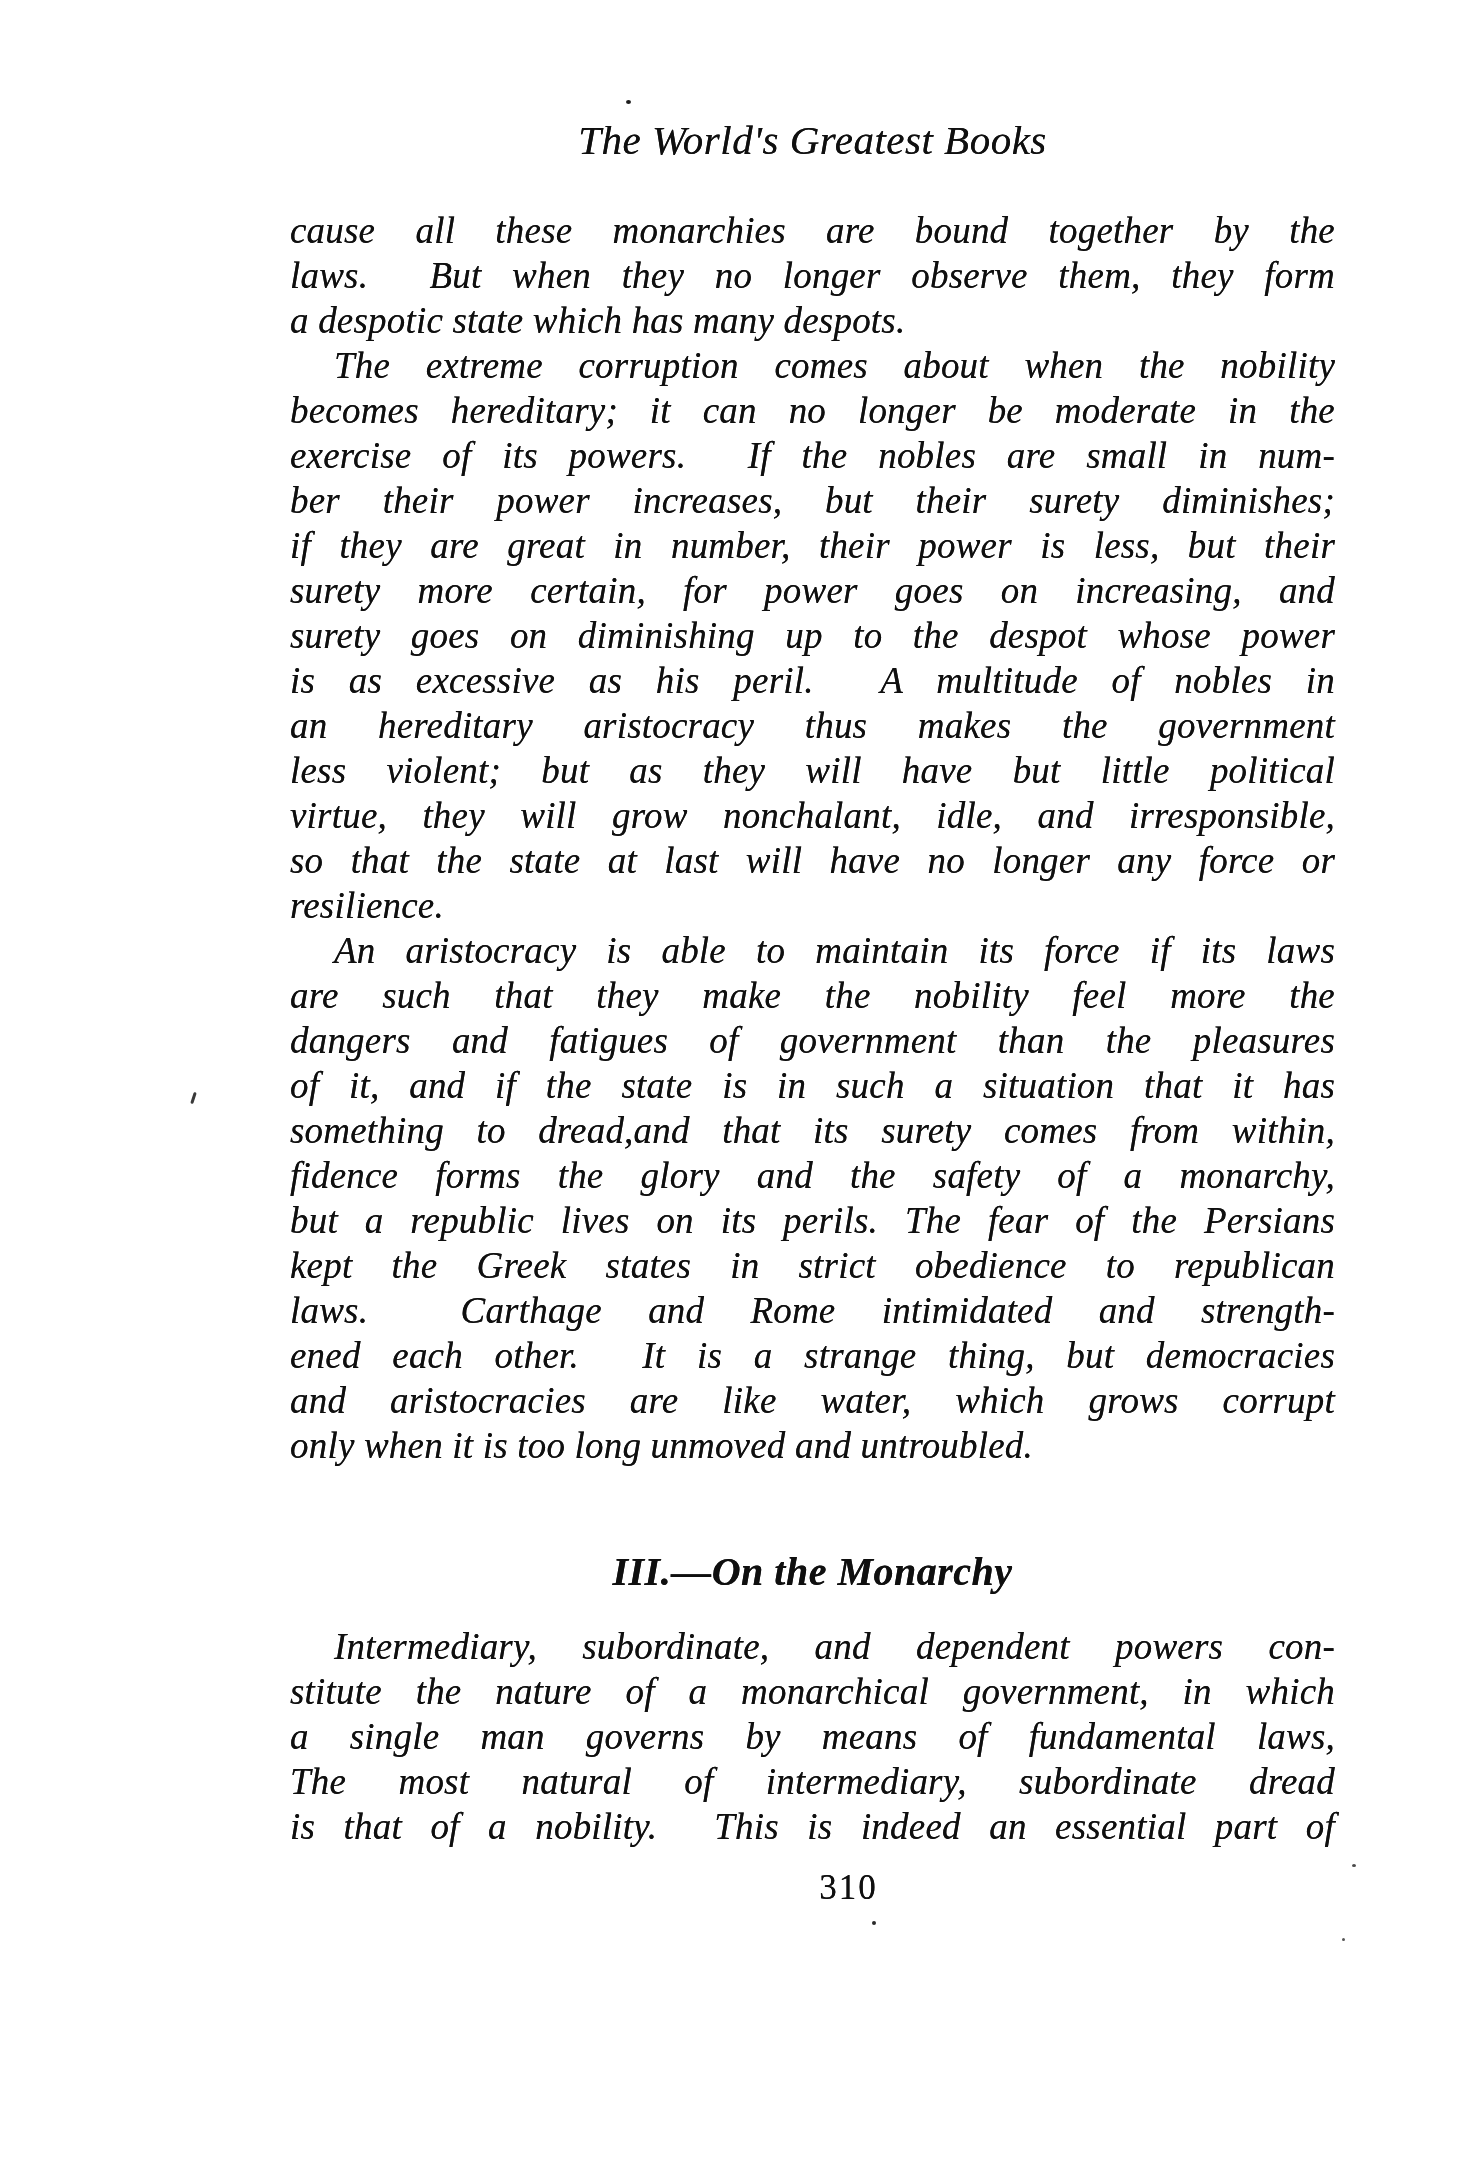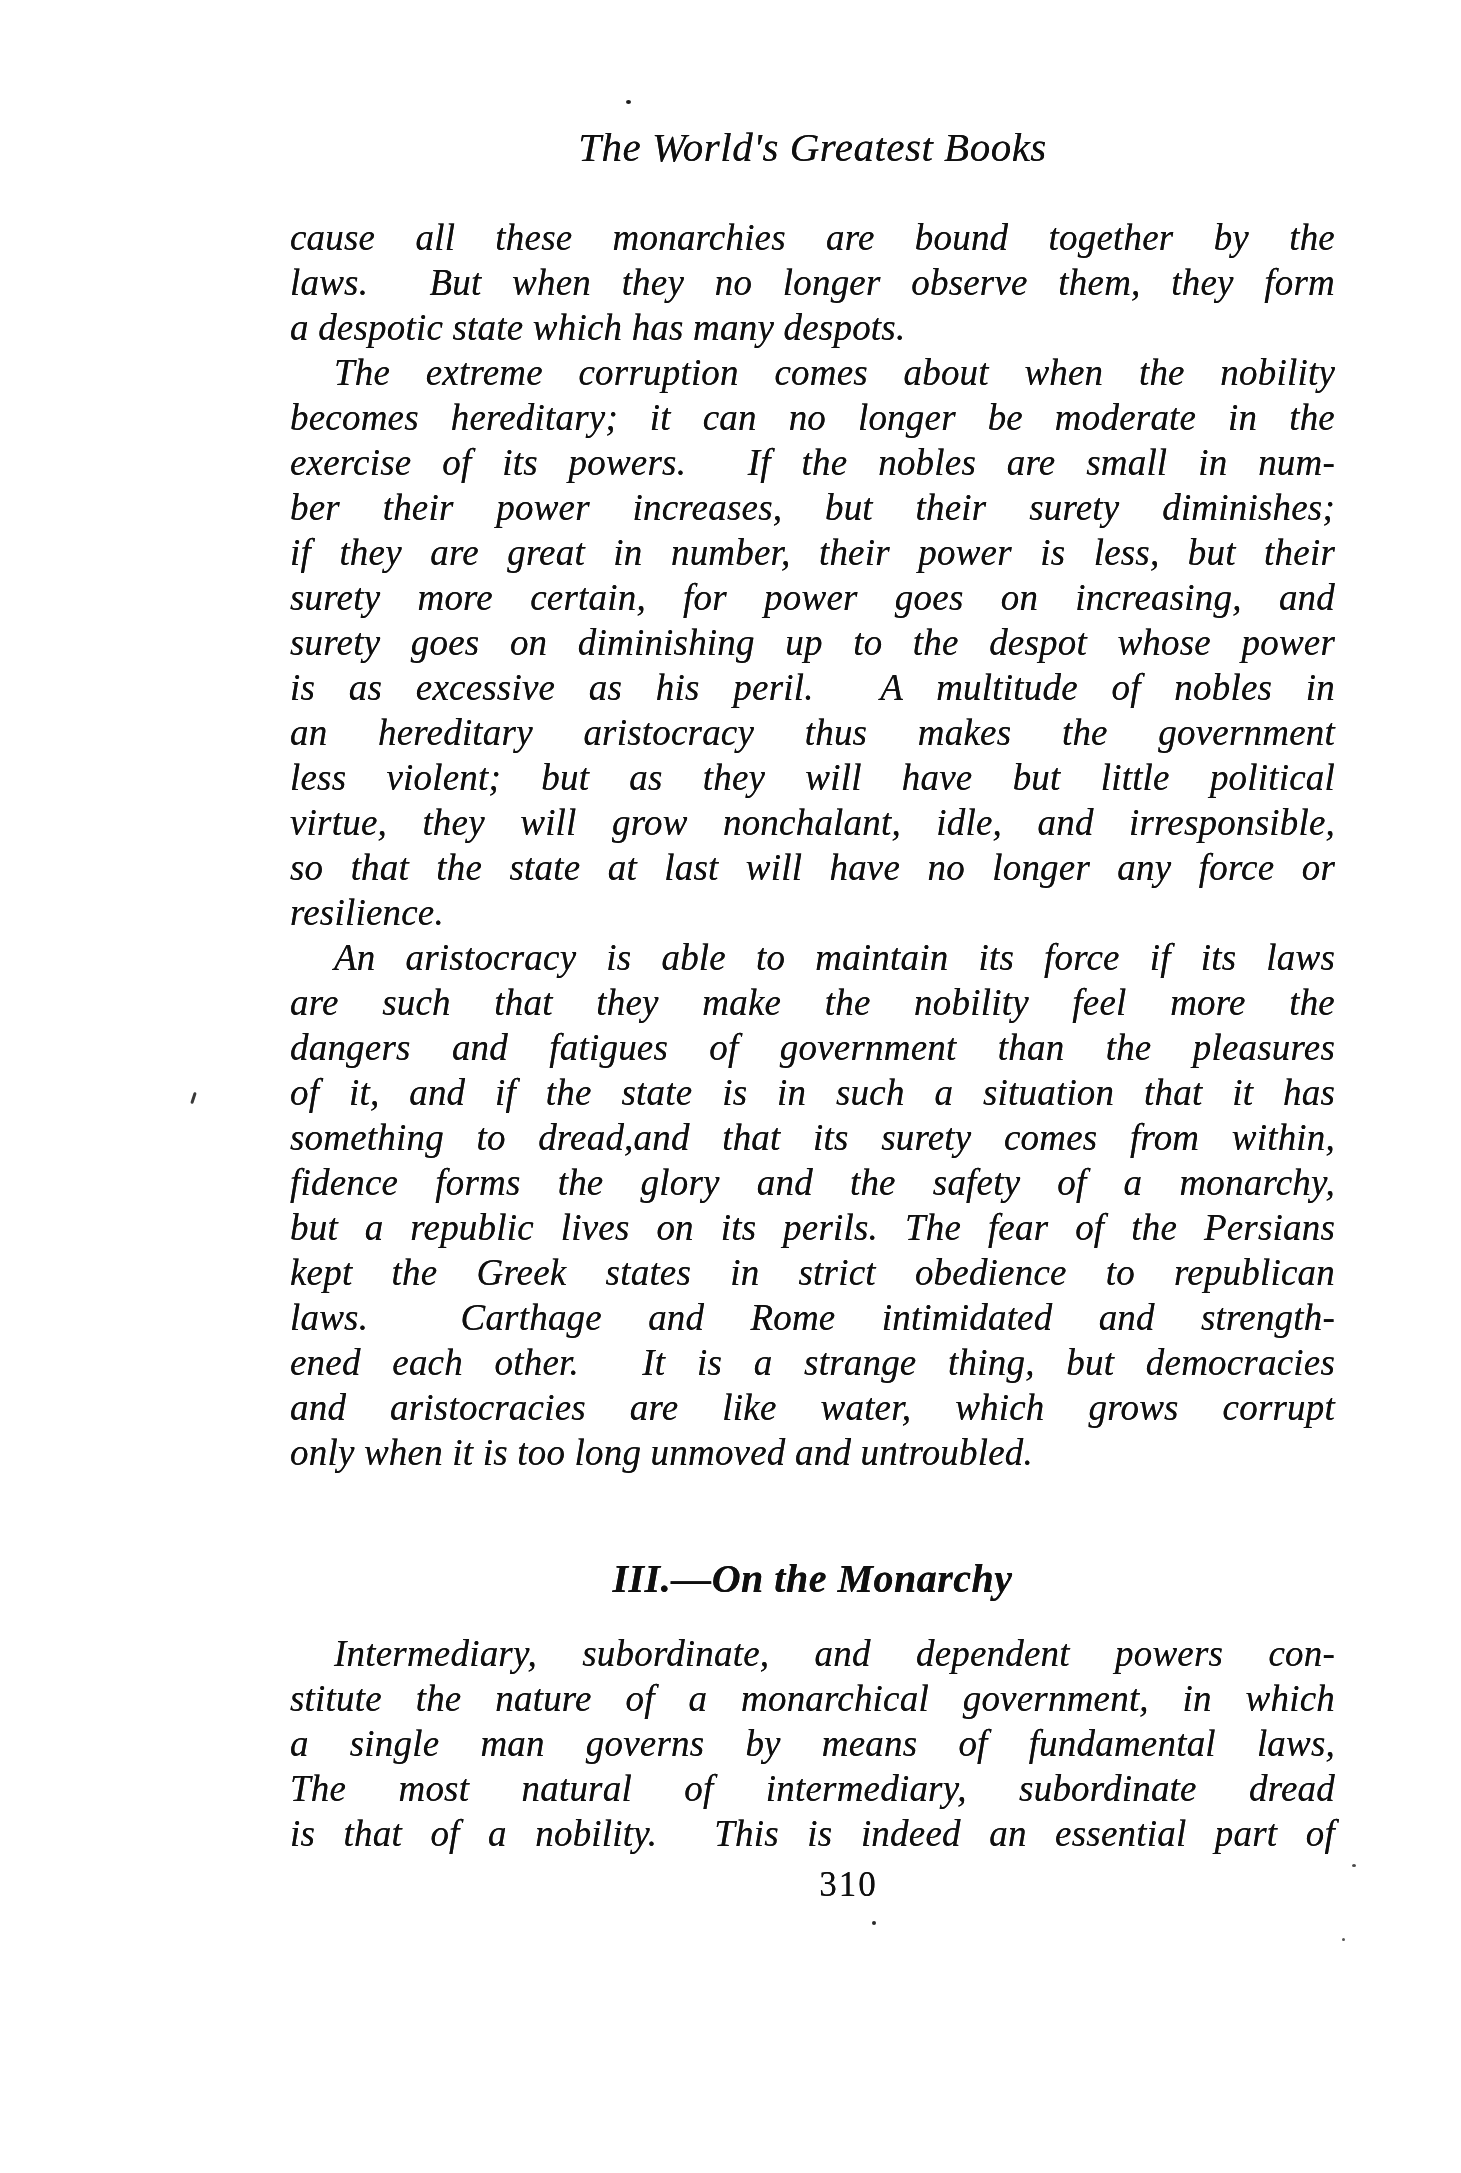--- a/index.html
+++ b/index.html
@@ -10,21 +10,21 @@
     height: 2173px;
     background: #ffffff;
     overflow: hidden;
     font-family: "Liberation Serif", "DejaVu Serif", serif;
     color: #0f0f0f;
   }
 
   .column {
     position: absolute;
     left: 290px;
-    top: 7px;
+    top: 0;
     width: 1045px;
   }
 
   .running-header {
     margin-top: 118px;
     line-height: 44px;
     font-size: 41px;
     font-style: italic;
     font-weight: normal;
     text-align: center;
@@ -55,21 +55,21 @@
     font-style: italic;
     font-weight: bold;
     text-align: center;
     letter-spacing: 0.5px;
     text-shadow: 0 0 0.6px rgba(0,0,0,0.85);
   }
 
   .closing-block { margin-top: 28px; }
 
   .page-number {
-    margin-top: 8px;
+    margin-top: 18px;
     line-height: 42px;
     font-size: 35px;
     text-align: center;
     letter-spacing: 2px;
     transform: translateX(36px);
     text-shadow: 0 0 0.6px rgba(0,0,0,0.85);
     font-family: Liberation Serif, serif;
   }
 
   

